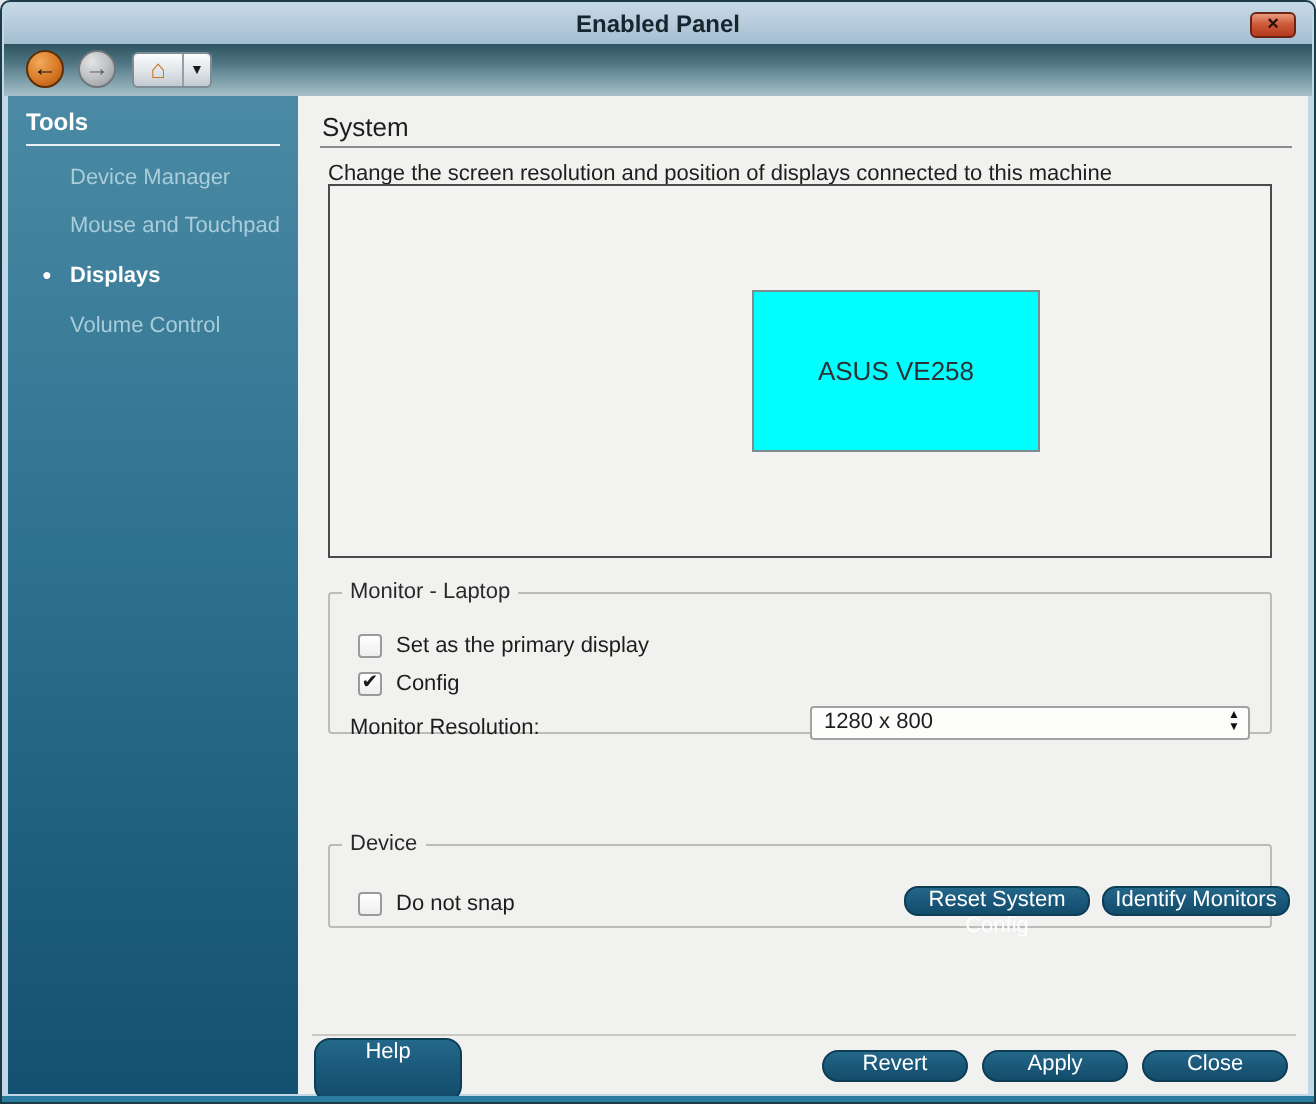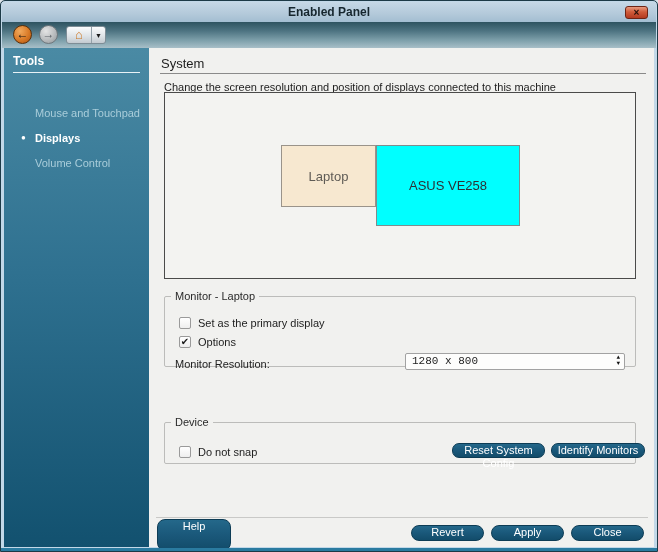--- a/index.html
+++ b/index.html
@@ -111,21 +111,21 @@
     background:linear-gradient(180deg,#ffffff,#eeeeee);
     border:1px solid #9a9a9a; border-radius:2px;
     font-size:10px; line-height:10px; text-align:center; color:#1a1a1a; font-weight:bold;
   }
   .row-primary { left:14px; top:15px; }
   .row-enabled { left:14px; top:34px; }
   .row-resolution-label { position:absolute; left:10px; top:56px; font-size:11px; color:#1d1d1d; }
   .combo {
     position:absolute; left:240px; top:51px; width:220px; height:17px;
     background:#fdfdfc; border:1px solid #a2a2a2; border-radius:2px;
-    font-size:11px; line-height:15px; padding-left:6px; color:#1d1d1d;font-family:Liberation Mono, monospace;
+    font-size:11px; line-height:15px; padding-left:6px; color:#1d1d1d;
   }
   .combo .spinner {
     position:absolute; right:4px; top:1px; display:flex; flex-direction:column;
     font-size:6px; line-height:6px; color:#111; text-align:center;
   }
   .row-snap { left:14px; top:18px; }
 
   .teal-btn {
     position:absolute; height:15px;
     background:linear-gradient(180deg,#24688a 0%,#1a587a 50%,#124c6a 100%);
@@ -171,51 +171,49 @@
         <span>⌂</span>
       </div>
       <div class="home-drop">
         <span>▼</span>
       </div>
     </div>
   </div>
 
   <div class="sidebar">
     <div class="sidebar-header">Tools</div>
+    <div class="side-item" style="top:32px;">Device Manager</div>
     <div class="side-item" style="top:56px;">Mouse and Touchpad</div>
     <div class="side-item selected" style="top:81px;">
       <span class="side-bullet">●</span>
       <span>Displays</span>
     </div>
     <div class="side-item" style="top:106px;">Volume Control</div>
   </div>
 
   <div class="main">
     <div class="page-title">System</div>
     <div class="title-rule"></div>
     <div class="description">Change the screen resolution and position of displays connected to this machine</div>
 
     <div class="arrangement">
-      <div class="monitor laptop">
-        <span>Laptop</span>
-      </div>
       <div class="monitor asus">
         <span>ASUS VE258</span>
       </div>
     </div>
 
     <fieldset class="group monitor-group">
       <legend>Monitor - Laptop</legend>
       <div class="check-row row-primary">
         <span class="checkbox"></span>
         <span>Set as the primary display</span>
       </div>
       <div class="check-row row-enabled">
         <span class="checkbox"><span>✔</span></span>
-        <span>Options</span>
+        <span>Config</span>
       </div>
       <div class="row-resolution-label">Monitor Resolution:</div>
       <div class="combo">
         <span>1280 x 800</span>
         <span class="spinner">
           <span>▲</span>
           <span>▼</span>
         </span>
       </div>
     </fieldset>

